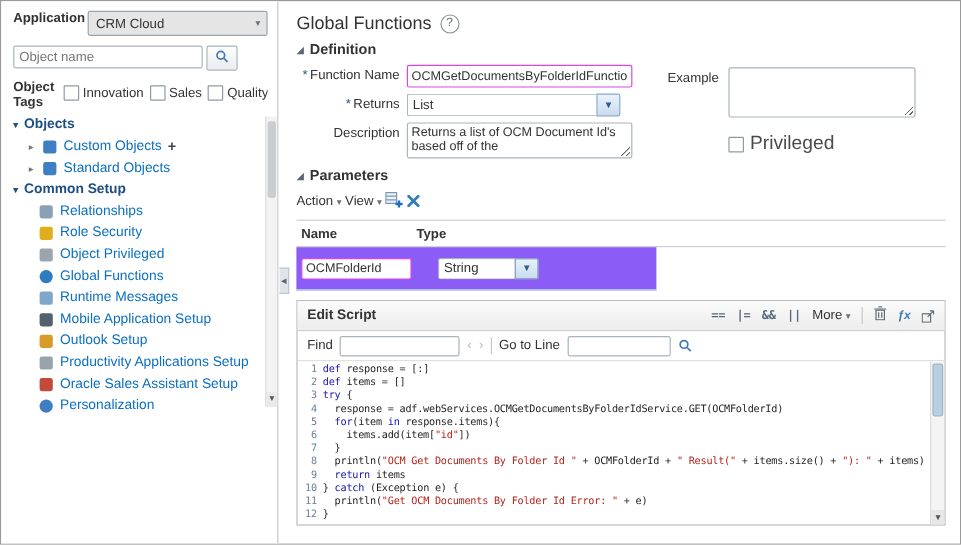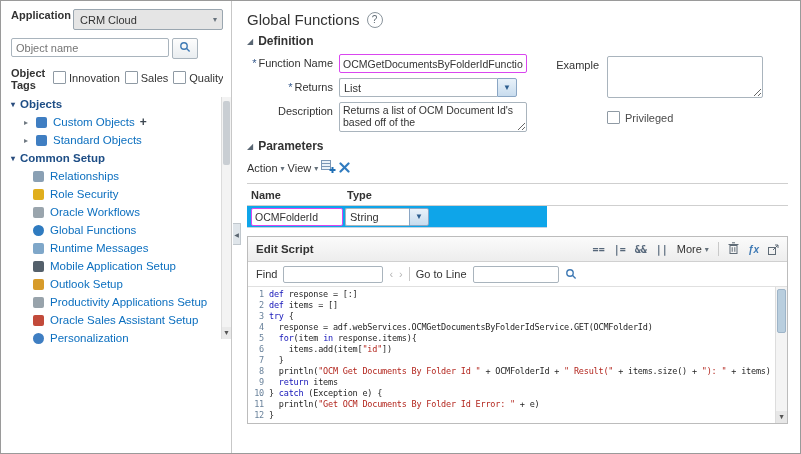--- a/index.html
+++ b/index.html
@@ -55,30 +55,30 @@
   .flabel{width:86px;text-align:right;font-size:11px;color:#333;margin-right:6px;padding-top:3px;flex:none;}
   .req{color:#35598c;margin-right:2px;}
   .tinput{width:180px;height:17px;border:1px solid #d946ef;border-radius:2px;font-size:10.5px;padding:0 3px;color:#333;font-family:inherit;}
   .combo{display:flex;}
   .combo-text{width:158px;height:19px;border:1px solid #a9b4bd;border-right:none;border-radius:2px 0 0 2px;font-size:11px;padding:0 4px;display:flex;align-items:center;color:#333;background:#fff;box-sizing:border-box;}
   .combo-btn{width:20px;height:19px;border:1px solid #8aa6c4;border-radius:0 2px 2px 0;background:linear-gradient(#e9f2fa,#c8dcee);display:flex;align-items:center;justify-content:center;color:#2d5e8f;font-size:8px;box-sizing:border-box;cursor:pointer;}
   .tarea{width:180px;height:26px;border:1px solid #a9b4bd;border-radius:2px;font-size:10.5px;padding:1px 3px;color:#333;font-family:inherit;line-height:12px;}
   .def-right{display:flex;flex-direction:column;padding-top:2px;}
   .ex-label{width:52px;text-align:right;font-size:11px;color:#333;margin-right:8px;padding-top:3px;flex:none;}
   .ex-area{width:150px;height:36px;border:1px solid #a9b4bd;border-radius:2px;font-family:inherit;font-size:10.5px;}
-  .priv-row{margin:8px 0 0 60px;display:flex;align-items:center;font-size:11px;color:#4a4a4a;}
+  .priv-row{margin:8px 0 0 60px;display:flex;align-items:center;font-size:16px;color:#4a4a4a;}
   .priv-row .cb{margin-right:5px;}
 
   .ptoolbar{display:flex;align-items:center;gap:3px;margin-bottom:6px;font-size:11px;color:#333;height:18px;}
   .menu-btn{display:flex;align-items:center;gap:3px;cursor:pointer;}
   .icon-btn{display:flex;align-items:center;justify-content:center;cursor:pointer;background:none;border:none;padding:0;}
   .ptable{border-top:1px solid #cfcfcf;}
   .thead{display:flex;height:21px;align-items:center;border-bottom:1px solid #cfcfcf;font-size:11px;font-weight:bold;color:#333;}
   .th-name{width:96px;padding-left:4px;}
-  .prow{display:flex;align-items:center;height:22px;background:#0ea5e9;width:300px;border-bottom:1px solid #c3d4e4;padding-left:4px;box-sizing:border-box;gap:2px;}
+  .prow{display:flex;align-items:center;height:36px;background:#8b5cf6;width:300px;border-bottom:1px solid #c3d4e4;padding-left:4px;box-sizing:border-box;gap:22px;}
   .prow .tinput{width:84px;height:16px;}
   .prow .combo-text{width:64px;height:18px;}
   .prow .combo-btn{height:18px;}
 
   .editor{margin-top:8px;border:1px solid #bcbcbc;height:188px;box-sizing:border-box;display:flex;flex-direction:column;background:#fff;}
   .ed-head{height:24px;background:linear-gradient(#fbfbfb,#ededed);border-bottom:1px solid #d0d0d0;display:flex;align-items:center;justify-content:space-between;padding:0 8px;flex:none;}
   .ed-title{font-size:11.5px;font-weight:bold;color:#333;}
   .ed-ops{display:flex;align-items:center;gap:9px;}
   .op{font-family:"DejaVu Sans Mono",monospace;font-size:10px;font-weight:bold;color:#56677a;cursor:pointer;}
   .more{font-size:11px;color:#333;display:flex;gap:3px;align-items:center;cursor:pointer;}
@@ -162,21 +162,21 @@
           <div class="tree-item common">
             <span class="tree-icon" style="background: rgb(138, 160, 180);"></span>
             <span class="tree-link">Relationships</span>
           </div>
           <div class="tree-item common">
             <span class="tree-icon" style="background: rgb(224, 174, 28);"></span>
             <span class="tree-link">Role Security</span>
           </div>
           <div class="tree-item common">
             <span class="tree-icon" style="background: rgb(154, 165, 173);"></span>
-            <span class="tree-link">Oracle Workflows</span>
+            <span class="tree-link">Object Privileged</span>
           </div>
           <div class="tree-item common">
             <span class="tree-icon" style="background: rgb(47, 123, 192); border-radius: 50%;"></span>
             <span class="tree-link">Global Functions</span>
           </div>
           <div class="tree-item common">
             <span class="tree-icon" style="background: rgb(127, 167, 201);"></span>
             <span class="tree-link">Runtime Messages</span>
           </div>
           <div class="tree-item common">

